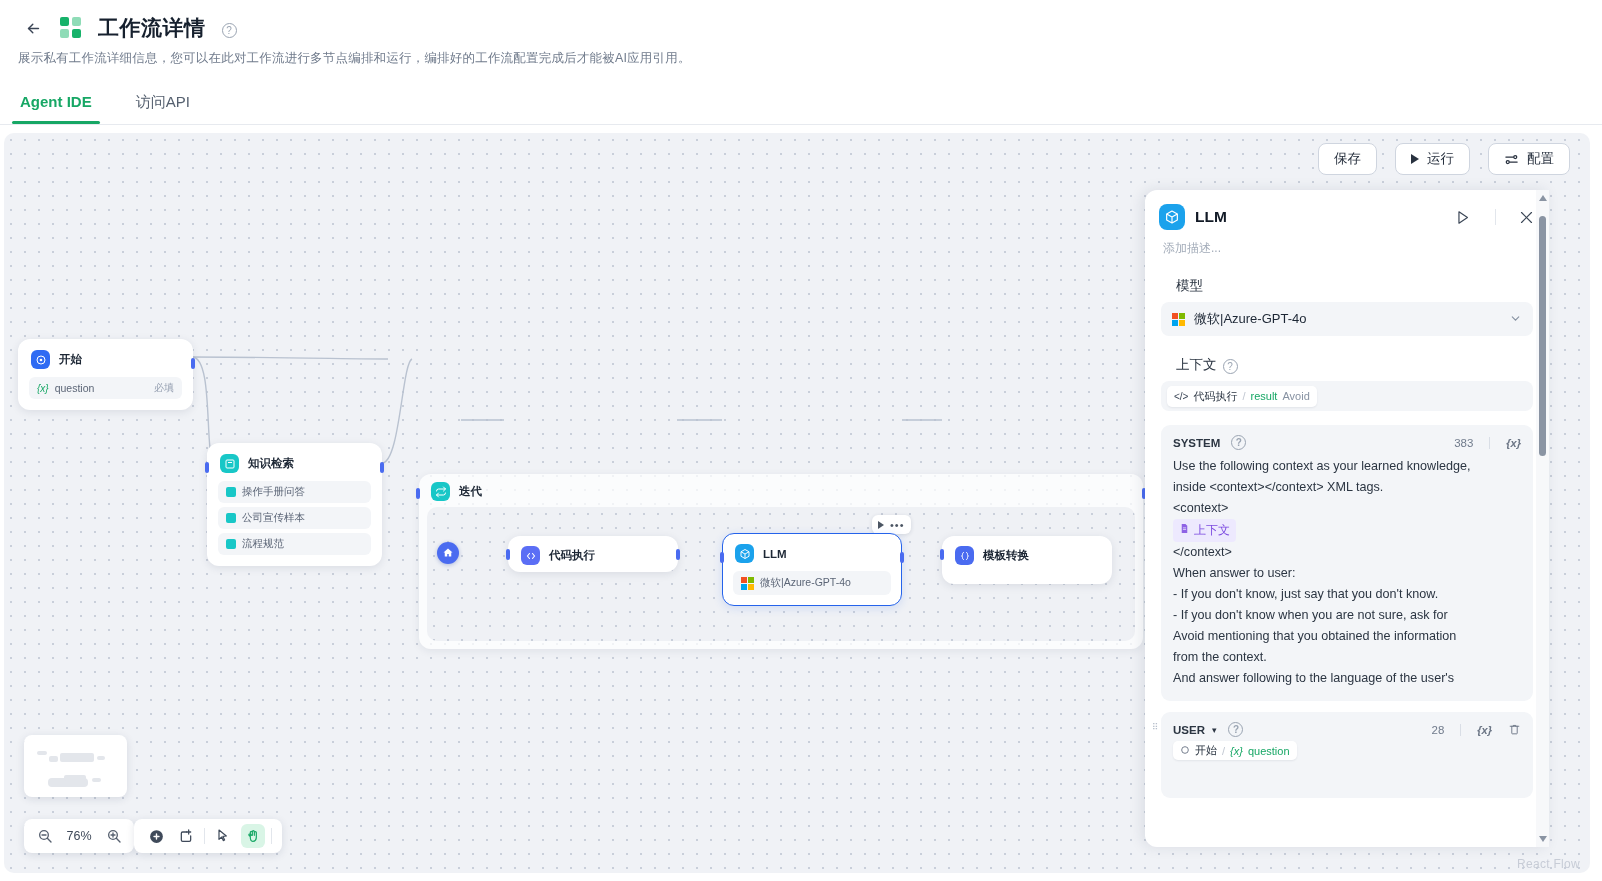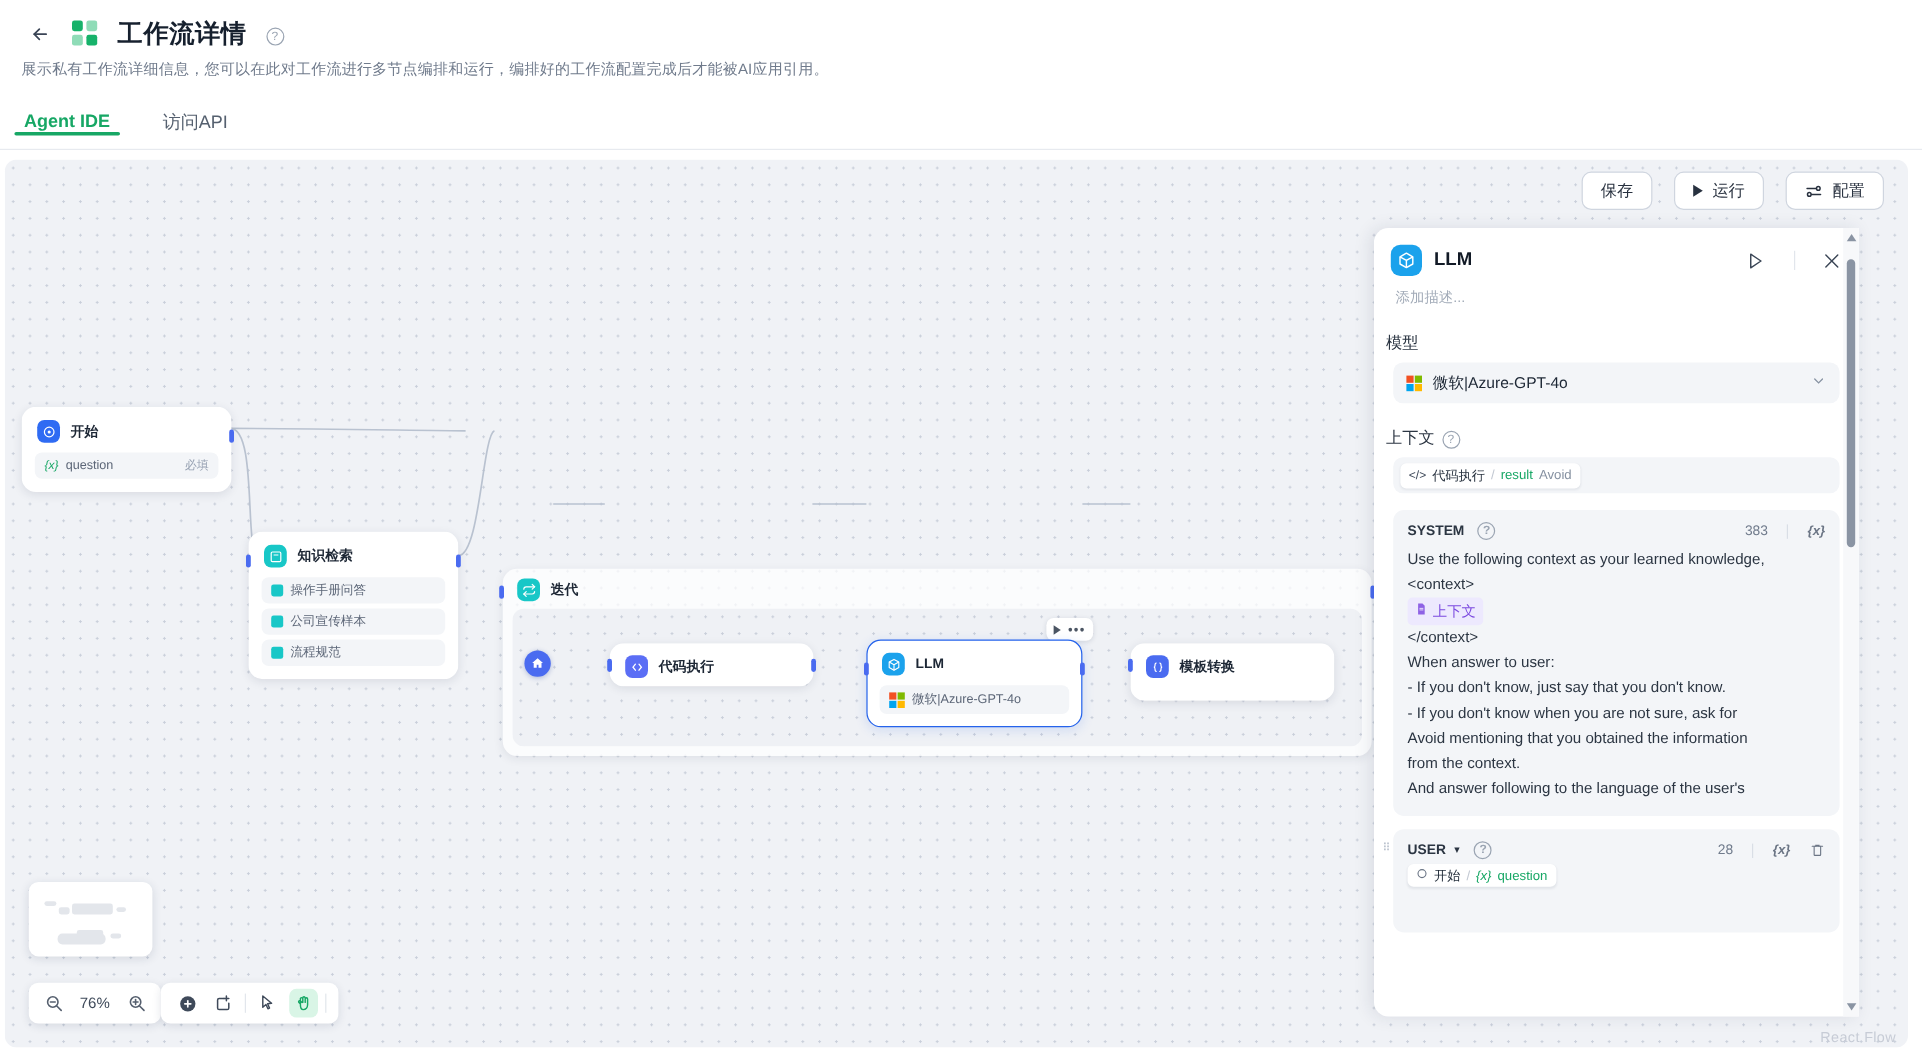--- a/index.html
+++ b/index.html
@@ -28,21 +28,21 @@
   .logo-mark i:nth-child(4){ left:12px; top:14px; width:9px; height:9px; }
   .page-title { font-size: 21px; font-weight: bold; letter-spacing: .5px; color: #16202e; }
   .help-ico {
     width: 15px; height: 15px; border: 1.3px solid #9aa4b2; border-radius: 50%;
     font-size: 10px; color: #9aa4b2; display:inline-flex; align-items:center; justify-content:center;
     margin-left: 4px; position: relative; top: 2px;
   }
   .subtitle { padding: 6px 0 0 18px; font-size: 12.5px; color: #707b8c; letter-spacing: .2px; }
 
   .tabs { display: flex; gap: 28px; padding: 22px 0 0 12px; font-size: 15px; }
-  .tab { padding: 4px 8px 1px 8px; color: #55606f; cursor: pointer; position: relative; text-align: right; }
+  .tab { padding: 4px 8px 12px 8px; color: #55606f; cursor: pointer; position: relative; text-align: right; }
   .tab.active { color: #17a765; font-weight: bold; }
   .tab.active:after {
     content:""; position:absolute; left:0; right:0; bottom:0; height:3px; background:#17a765; border-radius:2px;
   }
   .hdr-sep { position:absolute; left:0; top:124px; width:1602px; height:1px; background:#e7eaef; }
 
   
   .canvas {
     position: absolute; left: 4px; top: 133px; width: 1586px; height: 740px;
     background:
@@ -81,21 +81,21 @@
   .n-row .left { display:flex; align-items:center; gap:6px; color:#5c6677; }
   .n-row .req { color:#98a2b3; font-size:10px; }
   .varx { color:#17a765; font-style: italic; font-size:10px; }
 
   .node.sel { border:1.6px solid #2563eb; box-shadow: 0 2px 10px rgba(37,99,235,.16); }
 
   .handle { position:absolute; width:4px; height:11px; border-radius:2px; background:#4a6bf0; }
 
   
   .iter-box {
-    position:absolute; left:415px; top:341px; width:724px; height:156px;
+    position:absolute; left:415px; top:341px; width:724px; height:175px;
     background: rgba(255,255,255,.72); border-radius: 12px;
     box-shadow: 0 2px 8px rgba(25,40,70,.08);
   }
   .iter-hd { display:flex; align-items:center; gap:9px; padding: 8px 0 6px 12px; }
   .iter-inner {
     position:absolute; left:8px; right:8px; top:33px; bottom:8px; border-radius:10px;
     background:
       radial-gradient(circle, #c9cfda 1px, rgba(0,0,0,0) 1.1px) 0 0/14px 14px,
       #eff1f5;
   }
@@ -147,21 +147,21 @@
     background:#fff; border-radius:12px 0 0 12px; box-shadow: -3px 0 14px rgba(25,40,70,.10);
     display:flex; flex-direction:column;
   }
   .p-hd { display:flex; align-items:center; padding: 14px 14px 0 14px; gap:10px; }
   .p-ico { width:26px;height:26px;border-radius:8px;background:#1ba2ec;display:flex;align-items:center;justify-content:center; }
   .p-ico svg { width:16px;height:16px; }
   .p-title { font-size:15.5px; font-weight:bold; color:#121a26; flex:1; }
   .p-act { color:#3c4757; cursor:pointer; display:flex; align-items:center; }
   .p-desc { padding: 10px 16px 0 18px; font-size:12px; color:#a2abb8; }
 
-  .sec-label { padding: 20px 18px 7px 10px; font-size:13.5px; color:#2b3542; display:flex; align-items:center; gap:4px;text-align:right;}
+  .sec-label { padding: 20px 18px 7px 31px; font-size:13.5px; color:#2b3542; display:flex; align-items:center; gap:4px;text-align:right;}
   .select {
     margin: 0 16px; height:34px; background:#f3f5f8; border-radius:8px;
     display:flex; align-items:center; padding: 0 11px; gap:9px; cursor:pointer;
   }
   .ms-logo { width:13px;height:13px; position:relative; flex:0 0 auto;}
   .ms-logo i{position:absolute;width:6px;height:6px;display:block;}
   .ms-logo i:nth-child(1){left:0;top:0;background:#f25022;}
   .ms-logo i:nth-child(2){left:7px;top:0;background:#7fba00;}
   .ms-logo i:nth-child(3){left:0;top:7px;background:#00a4ef;}
   .ms-logo i:nth-child(4){left:7px;top:7px;background:#ffb900;}
@@ -522,20 +522,21 @@
       <div class="msg-hd">
         <span>SYSTEM</span>
         <span class="help-ico" style="top:0;">?</span>
         <span class="sp"></span>
         <span class="msg-cnt">383</span>
         <span style="width:1px;height:12px;background:#d9dee6;margin:0 9px;"></span>
         <span class="msg-x">{x}</span>
       </div>
       <div class="msg-body">
         <div>Use the following context as your learned knowledge,</div>
+        <div>inside &lt;context&gt;&lt;/context&gt; XML tags.</div>
         <div>&lt;context&gt;</div>
         <div>
           <span class="ctxtag">
             <span>
               <svg viewBox="0 0 24 24" width="11" height="11" fill="#7c4ae0">
                   <path d="M6 2h8l4 4v16H6z" opacity=".85"></path>
                   <rect x="8.5" y="10" width="7" height="1.4" fill="#fff"></rect>
                   <rect x="8.5" y="13" width="7" height="1.4" fill="#fff"></rect>
                 </svg>
             </span>

